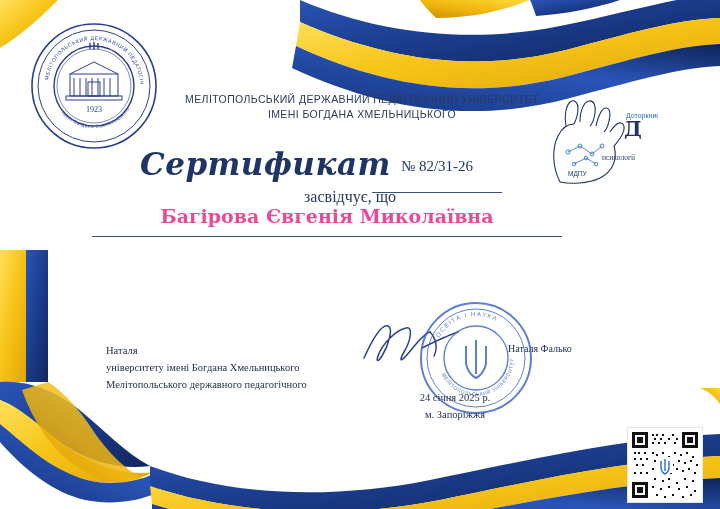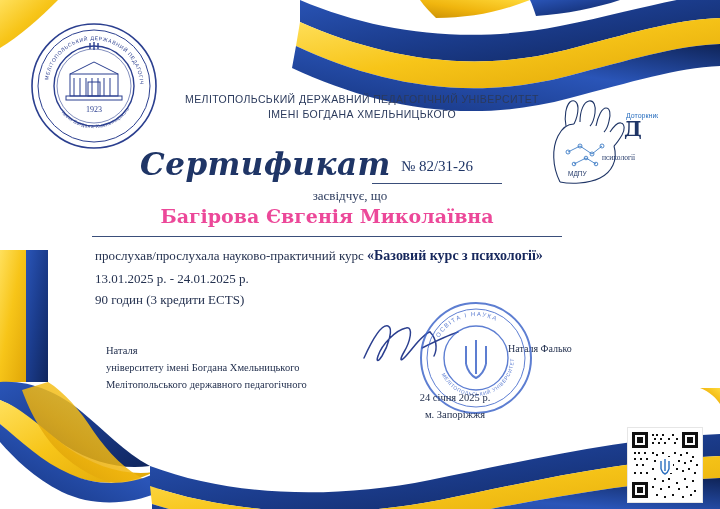--- a/index.html
+++ b/index.html
@@ -72,30 +72,30 @@
   .number {
     position: absolute;
     left: 232px;
     top: 12px;
     width: 130px;
     font-size: 15px;
     color: #1f3566;
     font-family: "Liberation Serif", serif;
     text-align: center;
     border-bottom: 1.3px solid #3a4e7a;
-    padding-bottom: 8px;
+    padding-bottom: 17px;
   }
 
   .subtitle {
     position: absolute;
     left: 200px;
     top: 188px;
     width: 300px;
     text-align: center;
-    font-size: 13px;
+    font-size: 16px;
     color: #2b3a5c;
     font-family: "Liberation Serif", serif;
   }
 
   
   .name-line {
     position: absolute;
     left: 92px;
     top: 206px;
     width: 470px;
@@ -328,26 +328,20 @@
 
   <div class="title-row">
     <div class="title">Сертификат</div>
     <div class="number">№ 82/31-26</div>
   </div>
   <div class="subtitle">засвідчує, що</div>
 
   <div class="name-line"></div>
   <div class="name">Багірова Євгенія Миколаївна</div>
 
-  <div class="body-text">
-    <span>прослухав/прослухала науково-практичний курс</span>
-    <span class="course">«Базовий курс з психології»</span>
-    <div>13.01.2025 р. - 24.01.2025 р.</div>
-    <div>90 годин (3 кредити ECTS)</div>
-  </div>
 
   <div class="rector-block">
     <div>Наталя</div>
     <div>університету імені Богдана Хмельницького</div>
     <div>Мелітопольського державного педагогічного</div>
   </div>
   <div class="signer-name">Наталя Фалько</div>
 
   <svg class="signature" viewBox="0 0 110 52">
     <g fill="none" stroke="#2b3f8f" stroke-width="1.5" stroke-linecap="round">

